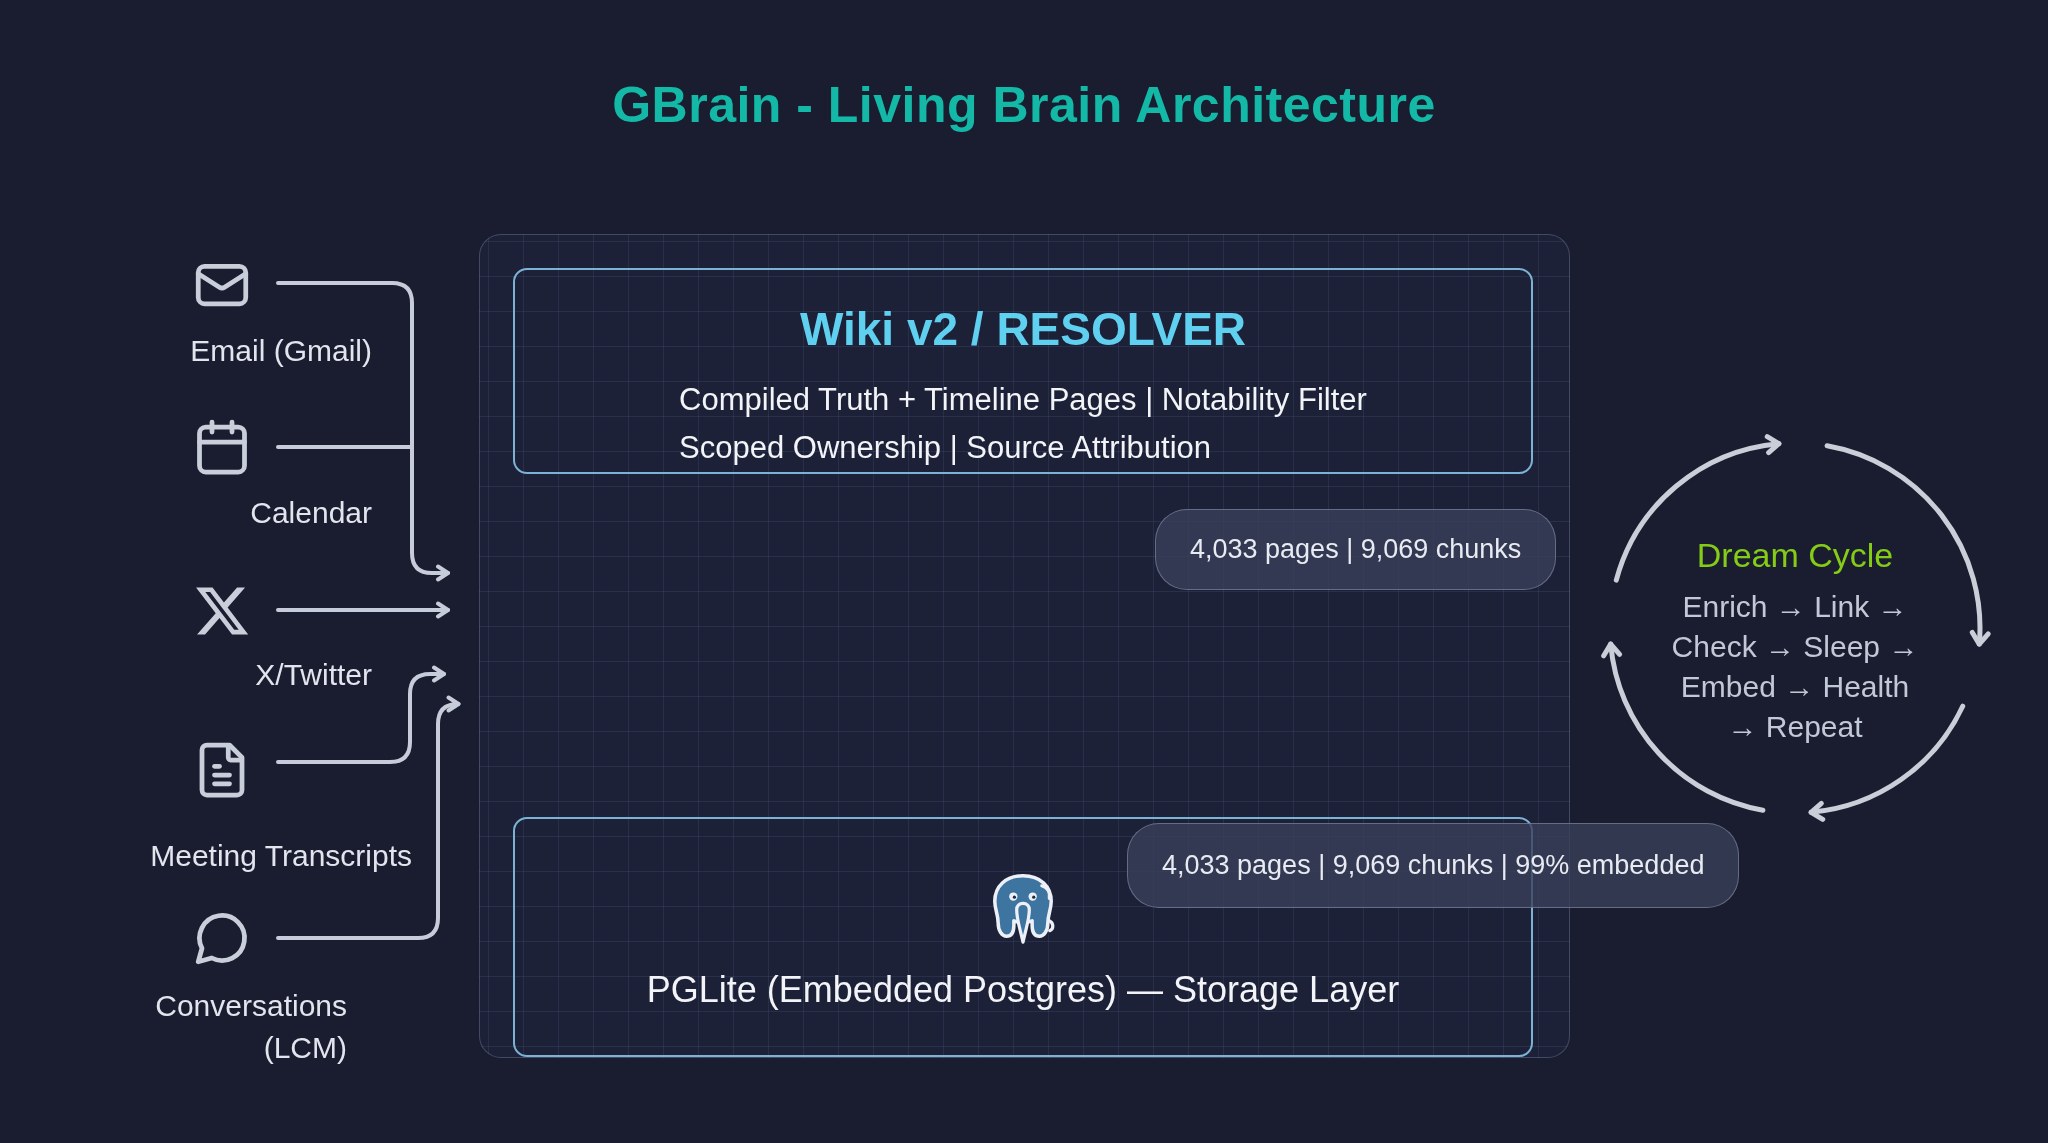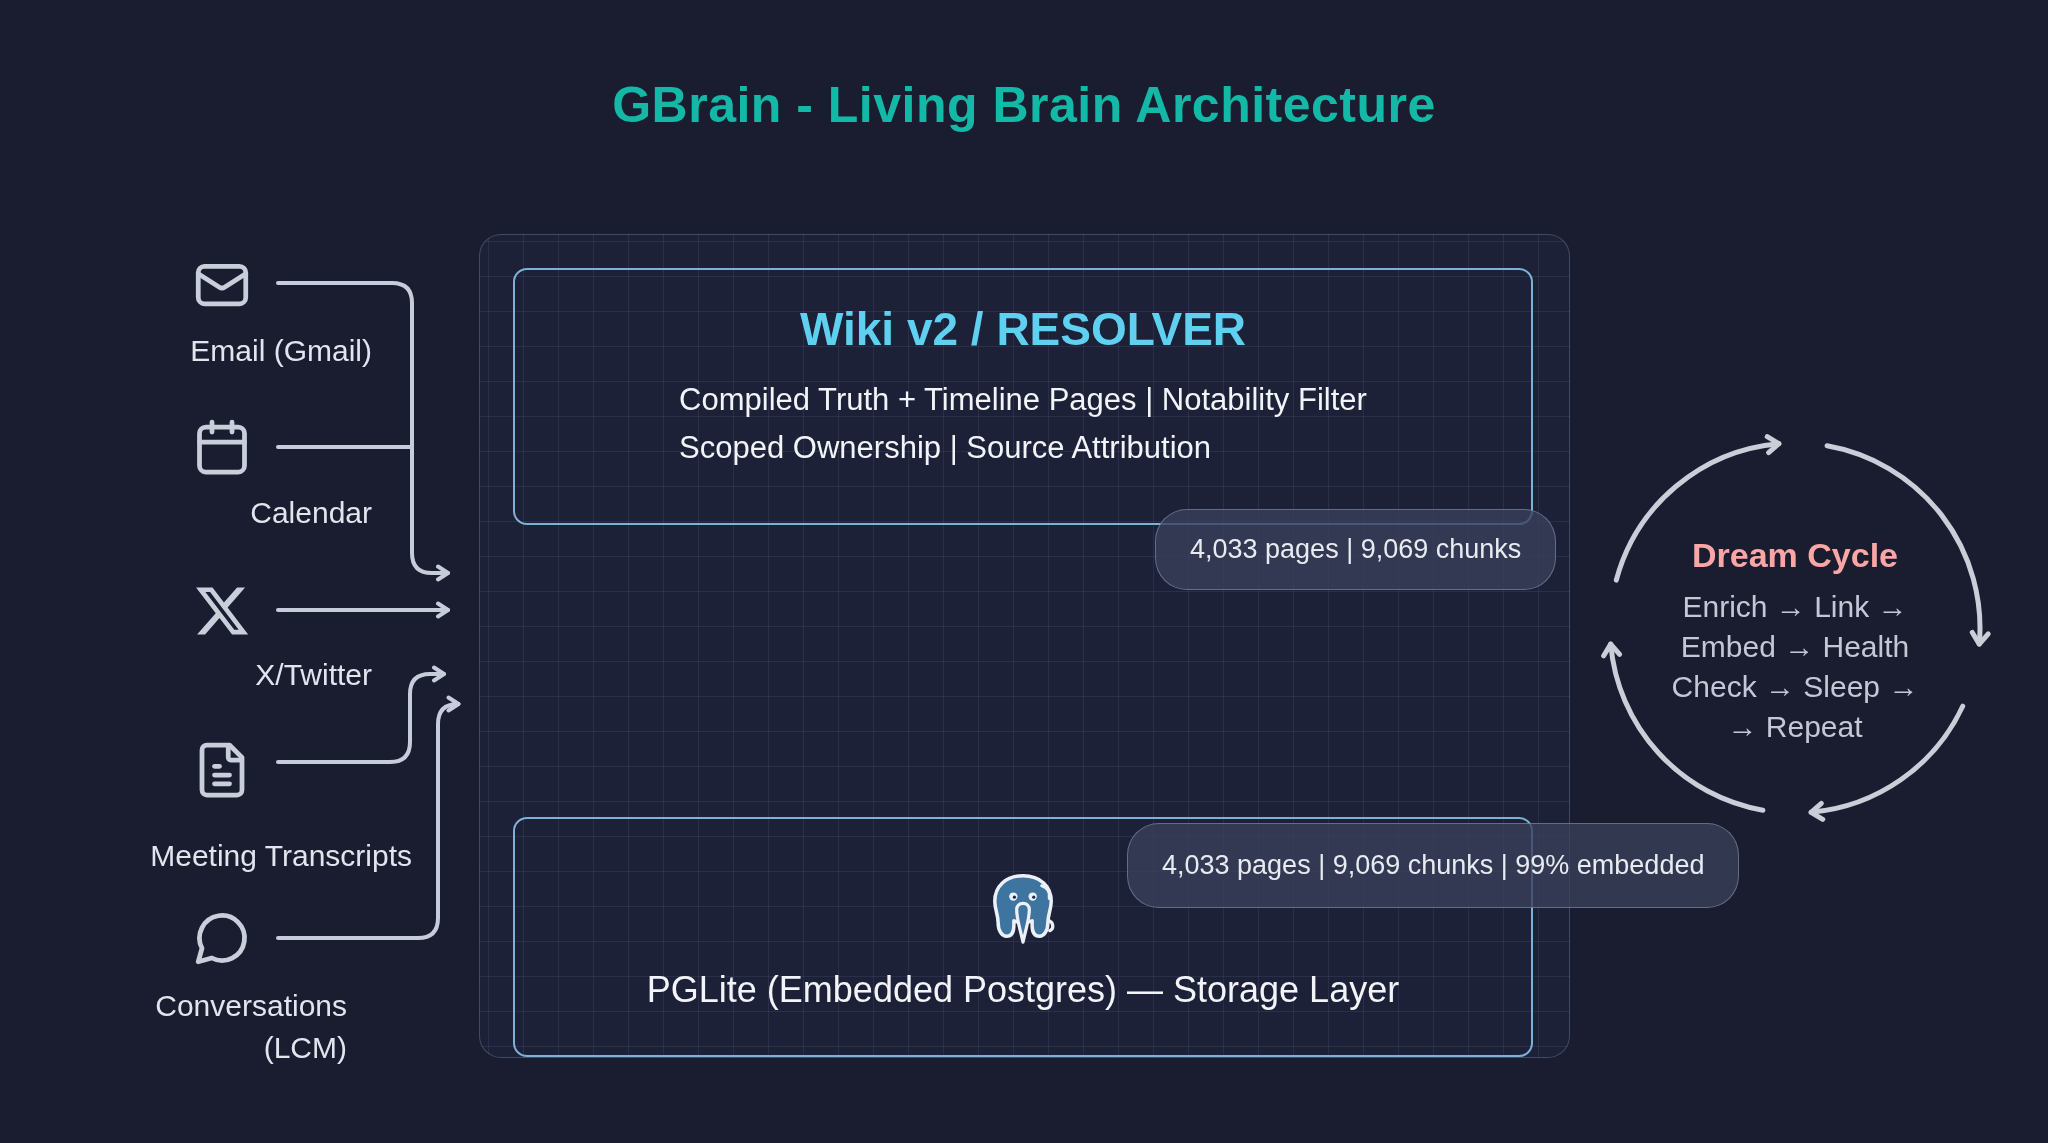--- a/index.html
+++ b/index.html
@@ -35,21 +35,21 @@
       linear-gradient(90deg, rgba(130,150,205,0.12) 1px, transparent 1px);
     background-size:35px 35px;
     background-position:8px 6px;
   }
   .layer-box{
     position:absolute;left:33px;width:1020px;
     border:2px solid #7cb2d6;border-radius:14px;
     box-sizing:border-box;
     display:flex;flex-direction:column;align-items:center;
   }
-  .box-wiki{top:33px;height:257px;padding-top:32px;}
+  .box-wiki{top:33px;height:206px;padding-top:32px;}
   .box-gbrain{top:304px;height:255px;padding-top:30px;}
   .box-storage{top:582px;height:240px;padding-top:50px;}
   .layer-title{
     font-size:46px;font-weight:700;color:#5fd0f0;margin-bottom:20px;
     text-align:center;
   }
   .layer-desc{
     font-size:31px;color:#f2f4f8;line-height:48px;
   }
   .storage-label{
@@ -65,21 +65,21 @@
     display:flex;align-items:center;justify-content:center;
     padding:12px 34px;white-space:nowrap;
   }
   .badge-wiki{left:1155px;top:509px;height:55px;}
   .badge-storage{left:1127px;top:823px;height:59px;}
   
   .cycle-svg{position:absolute;left:1595px;top:428px;pointer-events:none;}
   .cycle-text{
     position:absolute;left:1595px;top:536px;width:400px;text-align:center;
   }
-  .cycle-title{font-size:34px;font-weight:700;color:#fca5a5;margin-bottom:12px;}
+  .cycle-title{font-size:34px;font-weight:400;color:#84cc16;margin-bottom:12px;}
   .cycle-line{font-size:30px;color:#c3c8d6;line-height:40px;}
 </style>
 </head>
 <body>
 
 <div class="page">
 
   <div class="main-title">GBrain - Living Brain Architecture</div>
 
   <div class="source" style="left:192px;top:255px;">
@@ -179,18 +179,18 @@
     <g stroke="#c9ced9" stroke-width="5" stroke-linecap="round">
       <path d="M21.3 152.1 A185 185 0 0 1 183.9 15.7" marker-end="url(#carrw)"></path>
       <path d="M232.1 17.8 A185 185 0 0 1 384.3 216.1" marker-end="url(#carrw)"></path>
       <path d="M367.7 278.2 A185 185 0 0 1 216.1 384.3" marker-end="url(#carrw)"></path>
       <path d="M167.9 382.2 A185 185 0 0 1 15.7 216.1" marker-end="url(#carrw)"></path>
     </g>
   </svg>
   <div class="cycle-text">
     <div class="cycle-title">Dream Cycle</div>
     <div class="cycle-line">Enrich → Link →</div>
+    <div class="cycle-line">Check → Sleep →</div>
     <div class="cycle-line">Embed → Health</div>
-    <div class="cycle-line">Check → Sleep →</div>
     <div class="cycle-line">→ Repeat</div>
   </div>
 
 </div>
 
 </body></html>

